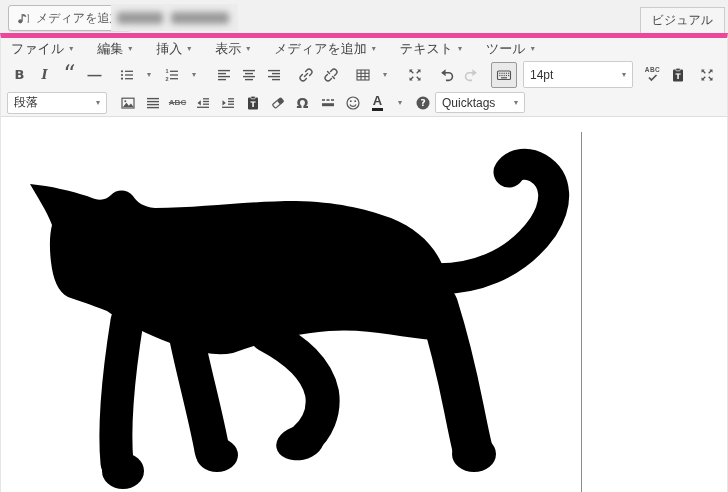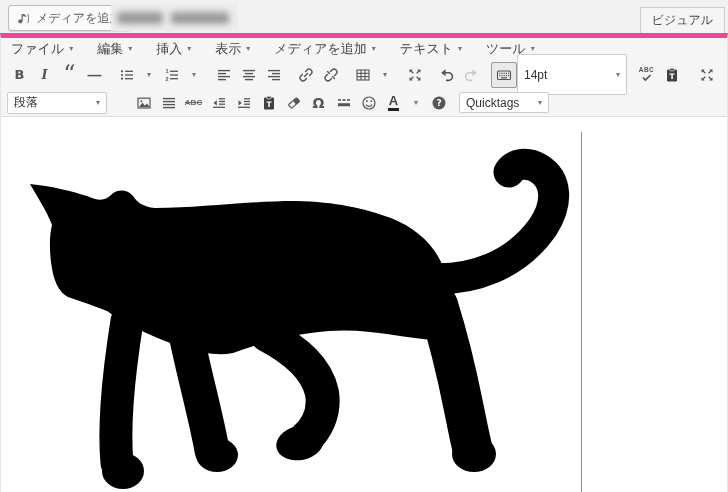--- a/index.html
+++ b/index.html
@@ -44,23 +44,23 @@
   .ital { font-style:italic; font-family:"DejaVu Serif",serif; }
   .quote { font-family:"DejaVu Serif",serif; font-size:24px; color:#555; line-height:10px;
     height:12px; display:block; }
   .hr-glyph { font-size:14px; color:#555; font-weight:bold; }
   .carebtn { width:12px; }
   .gap { margin-left:7px; }
   .pressed { border:1px solid #999; border-radius:2px; background:#e9e9e9; width:26px; height:26px; }
   .select { display:flex; align-items:center; justify-content:space-between;
     background:#fff; border:1px solid #ccc; border-radius:2px; color:#333;
     font-size:12px; padding:0 6px; cursor:pointer; flex:none; }
-  .fontsize { width:110px; height:41px; }
-  .para { width:100px; height:22px; margin-right:24px; }
-  .quick { width:90px; height:21px; margin-left:8px; }
+  .fontsize { width:110px; height:27px; margin-left:6px; }
+  .para { width:100px; height:22px; margin-right:8px; }
+  .quick { width:90px; height:21px; }
   .spell { display:flex; flex-direction:column; align-items:center; line-height:1; }
   .spell .abc { font-size:6.5px; font-weight:bold; color:#555; letter-spacing:.4px; }
   .strike { font-size:8px; font-weight:bold; color:#666; text-decoration:line-through; }
   .acolor { font-size:13px; font-weight:bold; color:#444; border-bottom:3px solid #222;
     line-height:1.1; padding:0 1px; }
   .spacer { flex:1; }
   .dfw { margin-right:8px; }
 
   
   .content { position:relative; height:380px; background:#fff; border-bottom:1px solid #e5e5e5; }

